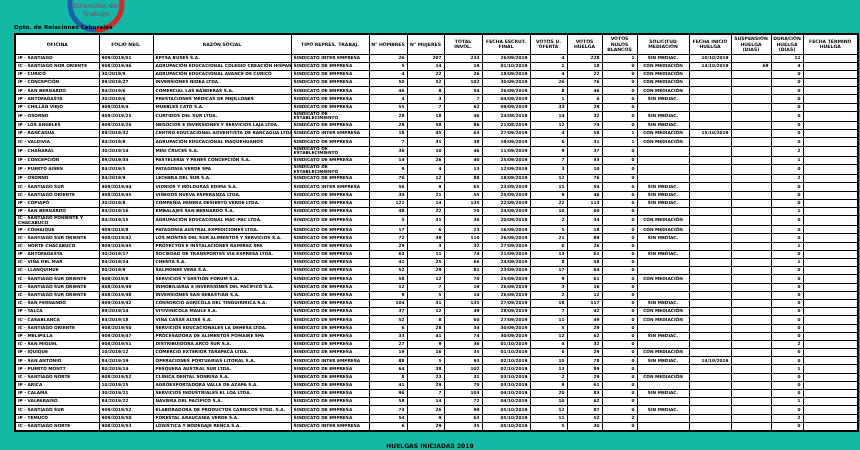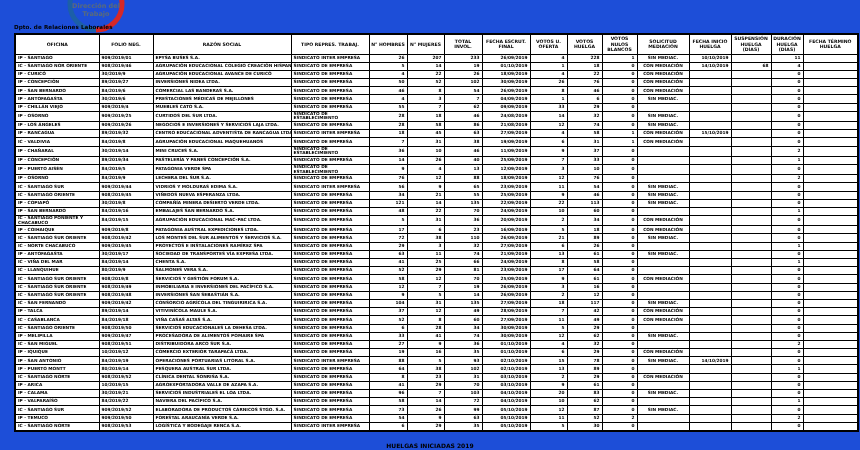--- a/index.html
+++ b/index.html
@@ -1,18 +1,18 @@
 <!DOCTYPE html>
 <html><head>
 <meta charset="utf-8">
 <style>
   html,body{margin:0;padding:0;background:#fff;}
   body{width:860px;height:450px;overflow:hidden;position:relative;
        font-family:"DejaVu Sans", sans-serif; -webkit-text-size-adjust:none; text-size-adjust:none;}
-  .page{position:absolute;inset:0;background:#1d4ed8;}
+  .page{position:absolute;inset:0;background:#14b8a6;}
 
   
   .logo{position:absolute;left:34px;top:-26px;width:100px;height:60px;}
   .logo svg{display:block;width:100%;height:100%;}
 
   .dept-title{position:absolute;left:14px;top:24px;font-size:5.6px;font-weight:bold;color:#000;letter-spacing:.1px;}
 
   
   table.report{position:absolute;left:14px;top:33px;border-collapse:collapse;table-layout:fixed;
                border:2px solid #000;background:#fff;}

